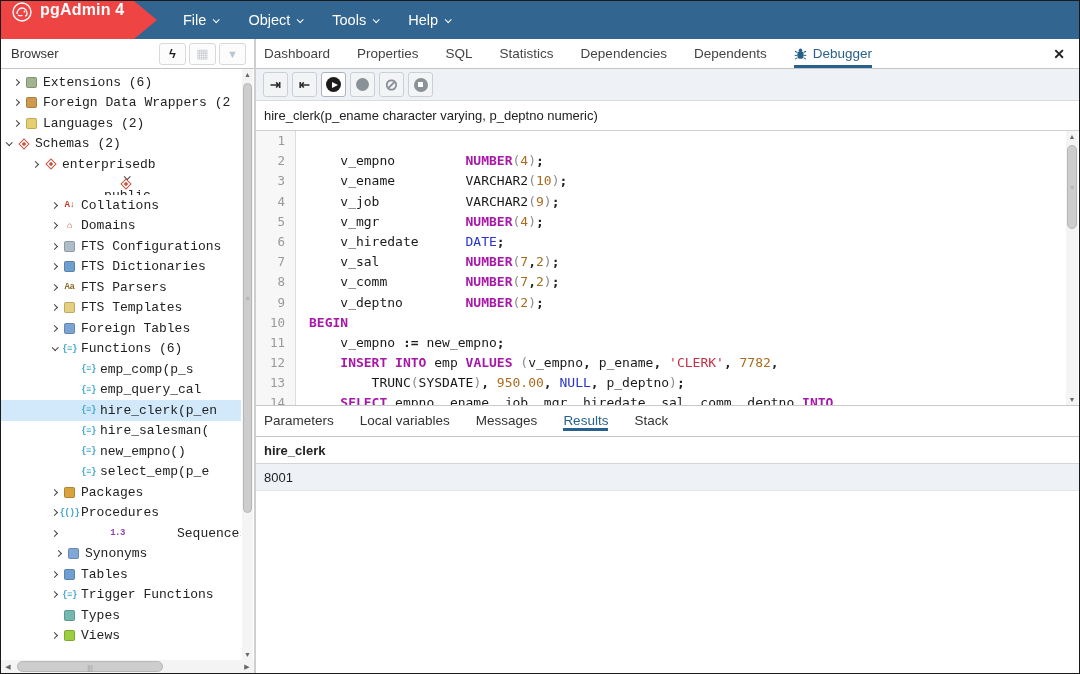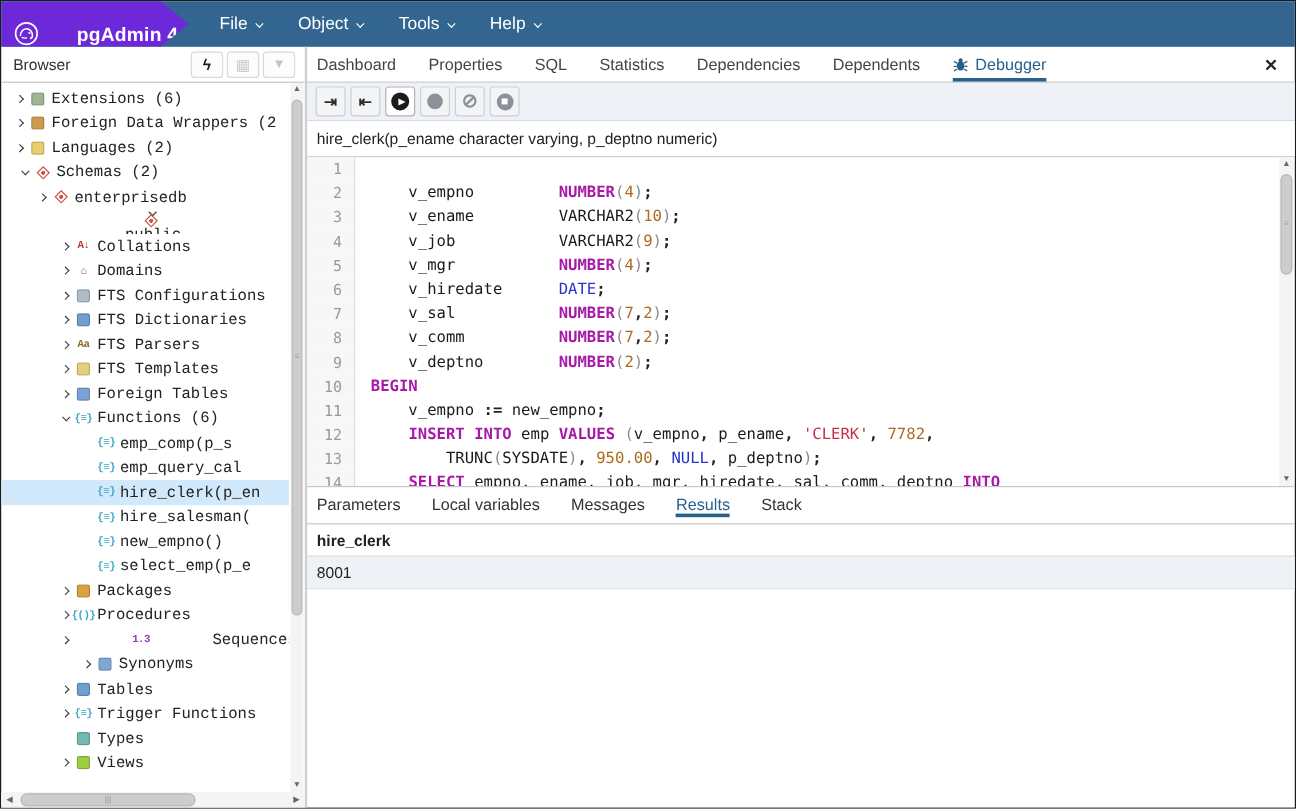--- a/index.html
+++ b/index.html
@@ -2,22 +2,22 @@
 <html><head>
 <meta charset="utf-8">
 <style>
   * { margin:0; padding:0; box-sizing:border-box; }
   html,body { width:1080px; height:674px; overflow:hidden; }
   body { font-family:"Liberation Sans", sans-serif; background:#fff; }
   #app { width:1080px; height:674px; border:1px solid #1a1a1a; display:flex; flex-direction:column; position:relative; }
 
   
   .topbar { height:38px; background:#326690; display:flex; align-items:stretch; flex:none; }
-  .brand-block { width:156px; background:#6d28d9; color:#fff; display:flex; align-items:flex-end; padding-left:10px;
-    clip-path:polygon(0 0,133px 0,156px 19px,133px 38px,0 38px); flex:none;gap:24px; }
+  .brand-block { width:156px; background:#ef4444; color:#fff; display:flex; align-items:flex-start; padding-left:10px;
+    clip-path:polygon(0 0,133px 0,156px 19px,133px 38px,0 38px); flex:none; }
   .brand-block svg { margin-right:7px; flex:none; }
   .brand-text { font-size:16px; font-weight:bold; letter-spacing:.2px; }
   .menus { display:flex; align-items:center; margin-left:26px; gap:30px; }
   .menu-item { color:#fff; font-size:14.5px; display:flex; align-items:center; gap:7px; cursor:pointer; }
   .chev { display:inline-block; width:5px; height:5px; border:solid #444; border-width:0 1.5px 1.5px 0; }
   .chev.down { transform:rotate(45deg) translateY(-1px); }
   .chev.right { transform:rotate(-45deg); }
   .chev.white { border-color:#fff; }
 
   
@@ -166,21 +166,21 @@
             </div>
             <div class="tree-row" style="padding-left: 8px;">
               <span class="tree-chev">
                 <span class="chev right"></span>
               </span>
               <span class="tree-icon">
                 <span class="icon-square" style="background: rgb(230, 207, 110);"></span>
               </span>
               <span class="tree-label">Languages (2)</span>
             </div>
-            <div class="tree-row" style="padding-left: 12px;">
+            <div class="tree-row" style="padding-left: 0;">
               <span class="tree-chev">
                 <span class="chev down"></span>
               </span>
               <span class="tree-icon">
                 <span class="icon-diamond"></span>
               </span>
               <span class="tree-label">Schemas (2)</span>
             </div>
             <div class="tree-row" style="padding-left: 27px;">
               <span class="tree-chev">
@@ -334,21 +334,21 @@
             </div>
             <div class="tree-row" style="padding-left: 46px; gap: 48px;">
               <span class="tree-chev">
                 <span class="chev right"></span>
               </span>
               <span class="tree-icon">
                 <span class="icon-text" style="color: rgb(142, 68, 173);">1.3</span>
               </span>
               <span class="tree-label">Sequences</span>
             </div>
-            <div class="tree-row" style="padding-left: 64px;">
+            <div class="tree-row" style="padding-left: 50px;">
               <span class="tree-chev">
                 <span class="chev right"></span>
               </span>
               <span class="tree-icon">
                 <span class="icon-square" style="background: rgb(127, 168, 216);"></span>
               </span>
               <span class="tree-label">Synonyms</span>
             </div>
             <div class="tree-row" style="padding-left: 46px;">
               <span class="tree-chev">

